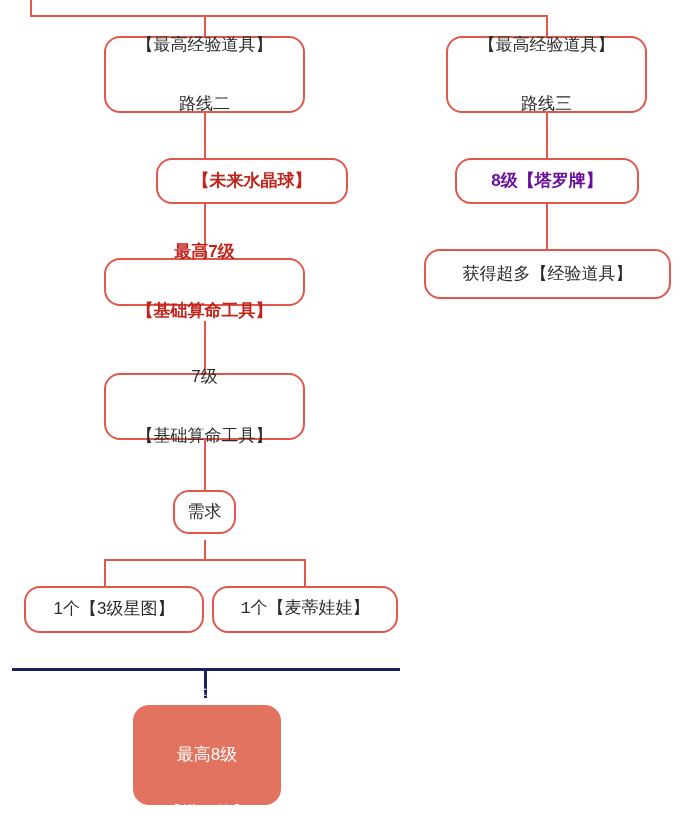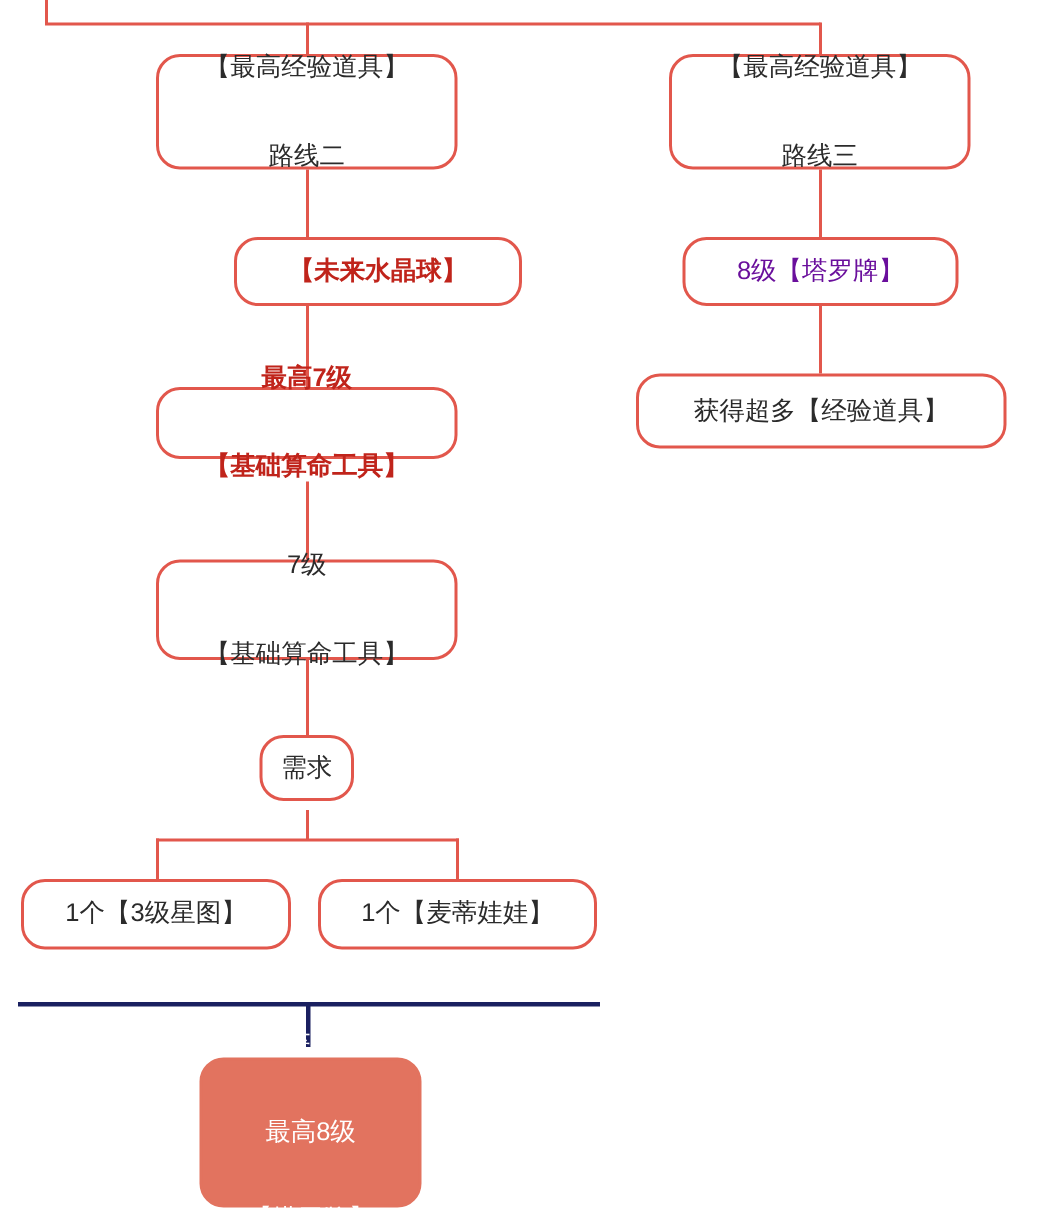--- a/index.html
+++ b/index.html
@@ -42,21 +42,21 @@
     gap: 36px;
   }
   .node .line { display: block; white-space: nowrap; }
 
   .node.bold-red {
     color: #c0241b;
     font-weight: bold;
   }
   .node.bold-purple {
     color: #6a0f9c;
-    font-weight: normal;
+    font-weight: bold;
   }
   .node.filled {
     background: #e2735f;
     border-color: #e2735f;
     color: #ffffff;
     font-size: 17px;
   }
   .divider {
     position: absolute;
     background: #1a2060;
@@ -123,25 +123,25 @@
 
   <div class="node" style="left:104px; top:373px; width:201px; height:67px;align-items:center;">
     <span class="line">7级</span>
     <span class="line">【基础算命工具】</span>
   </div>
 
   <div class="node" style="left:173px; top:490px; width:63px; height:44px;">
     <span class="line">需求</span>
   </div>
 
-  <div class="node" style="left:14px; top:586px; width:180px; height:47px;">
+  <div class="node" style="left:24px; top:586px; width:180px; height:47px;">
     <span class="line">1个【3级星图】</span>
   </div>
 
-  <div class="node" style="left:212px; top:586px; width:186px; height:47px;">
+  <div class="node" style="left:212px; top:586px; width:186px; height:47px;font-family:Liberation Mono, monospace;">
     <span class="line">1个【麦蒂娃娃】</span>
   </div>
 
   <div class="node filled" style="left:133px; top:705px; width:148px; height:100px;">
     <span class="line">获得</span>
     <span class="line">最高8级</span>
     <span class="line">【塔罗牌】</span>
   </div>
 
 </div>

